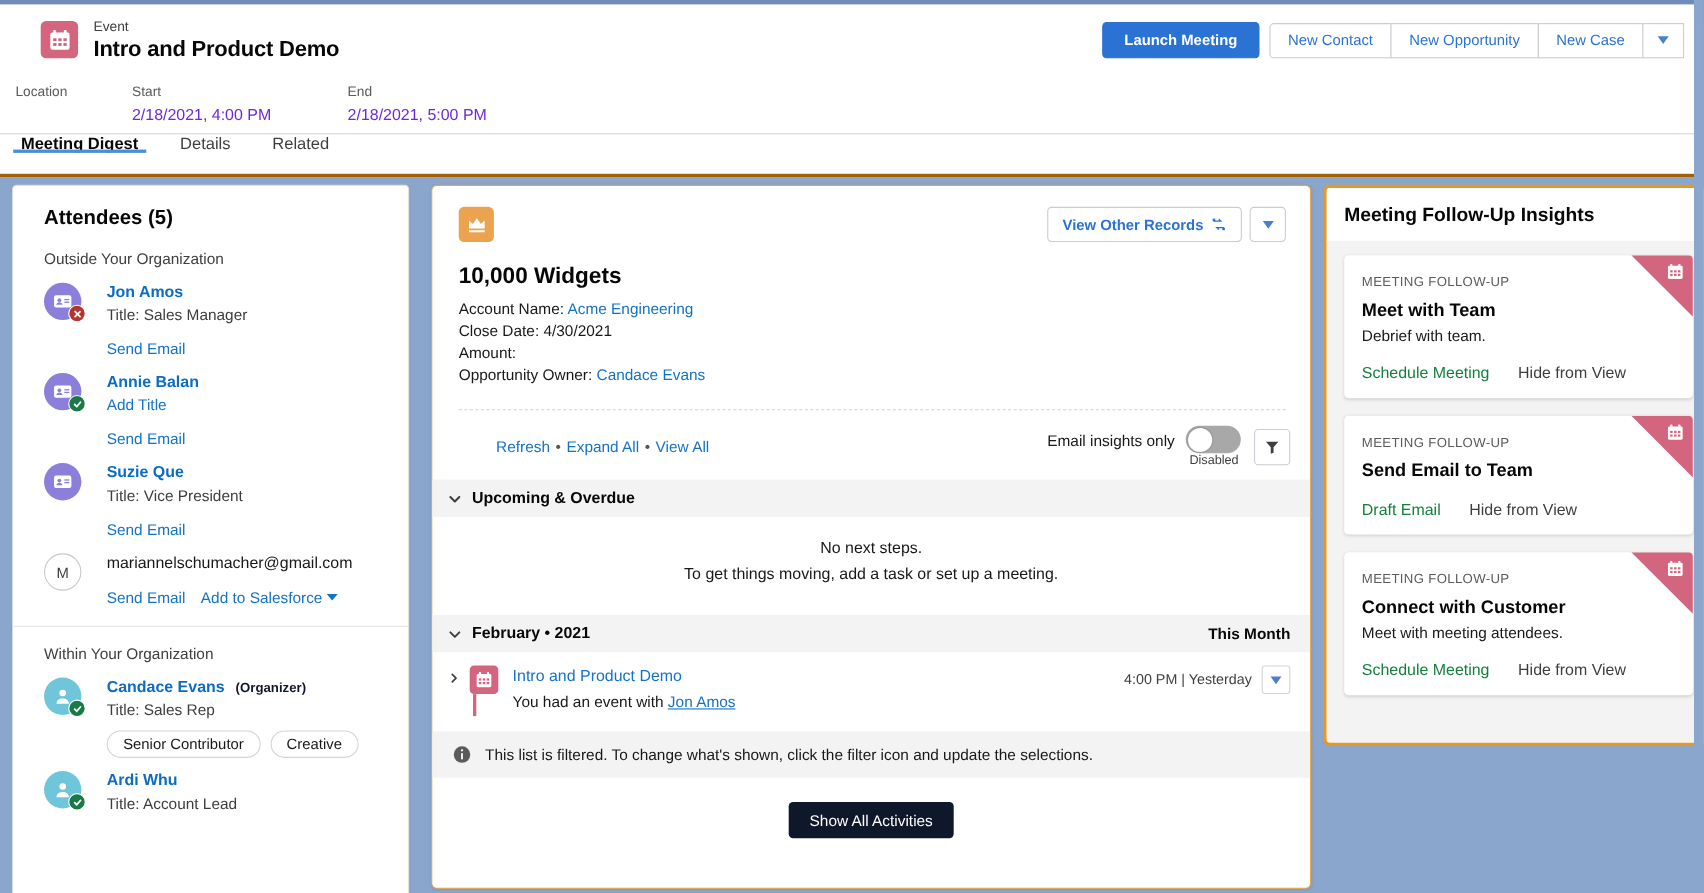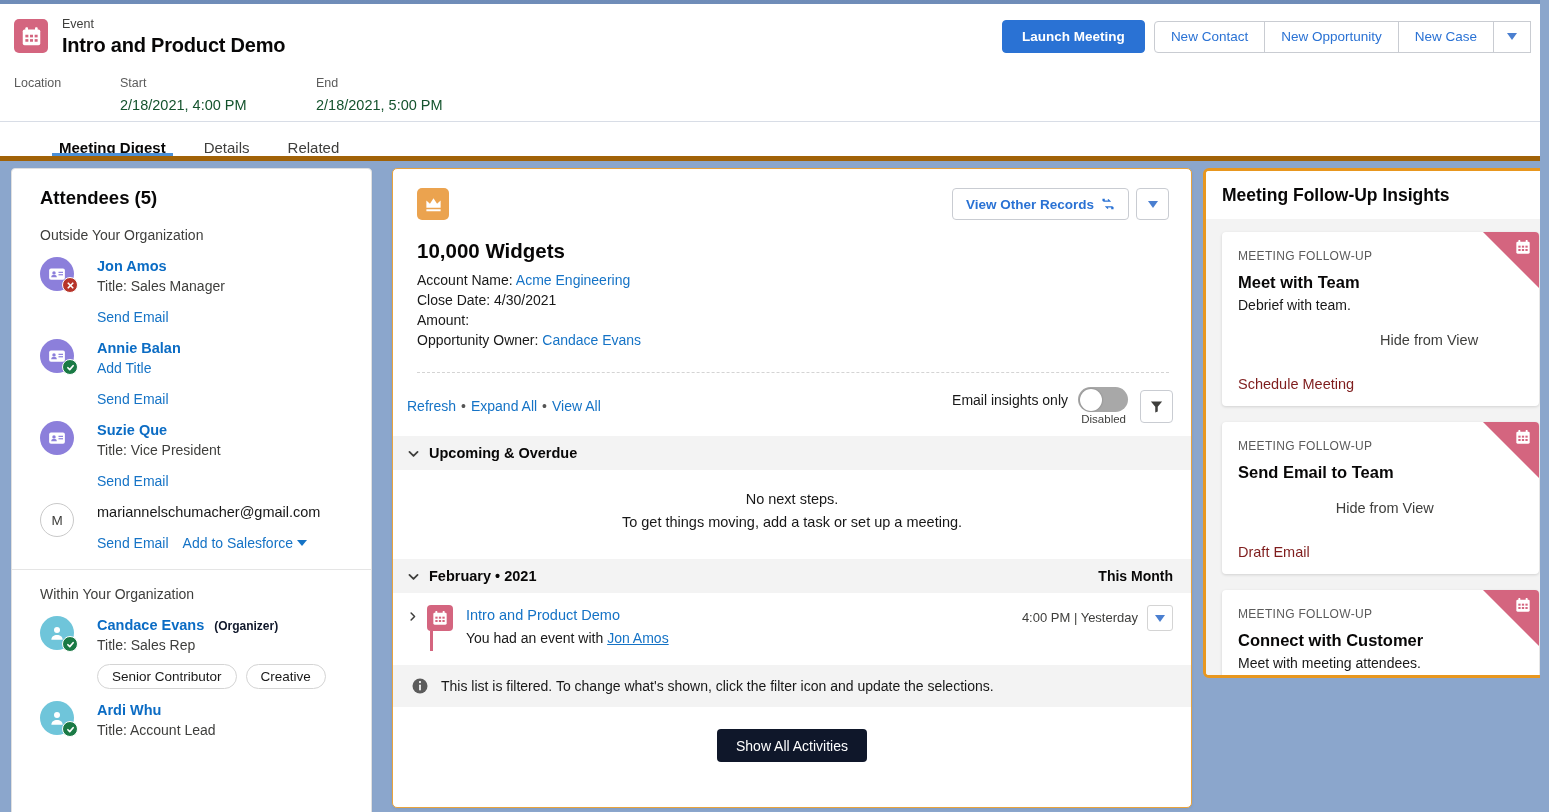--- a/index.html
+++ b/index.html
@@ -16,21 +16,21 @@
     z-index: 0;
   }
 
   .app { position: absolute; top: 0; left: 0; width: 1549px; height: 812px; z-index: 1; }
 
   
   .hdr {
     position: absolute; top: 4px; left: 0; width: 1540px; height: 118px;
     background: #fff; border-bottom: 1px solid #d8dde6;
   }
-  .hdr-top { display: flex; align-items: flex-start; padding: 12px 0 0 14px; height: 62px; }
+  .hdr-top { display: flex; align-items: flex-start; padding: 12px 0 0 14px; height: 62px; margin-left: 23px; }
   .ev-icon {
     width: 34px; height: 34px; border-radius: 5px; background: #d4657f;
     display: flex; align-items: center; justify-content: center; flex: none; margin-top: 3px;
   }
   .ev-icon svg { width: 21px; height: 21px; }
   .hdr-titles { margin-left: 14px; }
   .hdr-kicker { font-size: 12.5px; color: #3e3e3c; line-height: 16px; }
   .hdr-title { font-size: 20px; font-weight: bold; color: #080707; line-height: 26px; letter-spacing: -0.2px; }
 
   .hdr-actions { margin-left: auto; display: flex; align-items: center; padding-right: 9px; margin-top: 4px; }
@@ -45,26 +45,26 @@
   }
   .btn-grp { display: flex; }
   .btn-grp .btn { border-radius: 0; margin-left: -1px; }
   .btn-grp .btn:first-child { border-radius: 4px 0 0 4px; margin-left: 0; }
   .btn-caret { padding: 0; width: 38px; border-radius: 0 4px 4px 0; }
   .caret-dn { width: 0; height: 0; border-left: 5.5px solid transparent; border-right: 5.5px solid transparent; border-top: 7px solid #4a7fd0; }
 
   .hdr-fields { display: flex; padding: 8px 0 0 14px; }
   .fld { margin-right: 0; }
   .fld-lbl { font-size: 12.5px; color: #5b5b5b; line-height: 18px; }
-  .fld-val { font-size: 14.5px; color: #14532d; line-height: 22px; margin-top: 2px; }
+  .fld-val { font-size: 14.5px; color: #6d28d9; line-height: 22px; margin-top: 2px; }
   .fld-loc { width: 106px; }
   .fld-start { width: 196px; }
 
   
-  .tabs { position: absolute; top: 122px; left: 0; width: 1540px; height: 39px; background: #fff; border-bottom: 5px solid #a16207; display: flex; align-items: flex-end; padding-left: 40px; }
+  .tabs { position: absolute; top: 122px; left: 0; width: 1540px; height: 39px; background: #fff; border-bottom: 3px solid #a16207; display: flex; align-items: flex-start; }
   .tab { padding: 0 19px; display: flex; align-items: center; font-size: 15px; color: #3e3e3c; cursor: pointer; position: relative; }
   .tab.active { font-weight: bold; color: #080707; }
   .tab.active::after { content: ""; position: absolute; left: 12px; right: 12px; bottom: 0; height: 3px; background: #4a90d9; }
 
   
   .main { position: absolute; top: 161px; left: 0; width: 1489px; bottom: 0; display: flex; padding: 7px 0 0 11px; }
 
   .card-base { background: #fff; border: 1px solid #e0e0e0; border-radius: 4px; box-shadow: 0 1px 2px rgba(0,0,0,.06); }
 
   
@@ -110,21 +110,21 @@
   .btn-vor svg { width: 14px; height: 14px; }
   .btn-vor-caret { width: 33px; height: 32px; border: 1px solid #c9ccd2; border-radius: 4px; background: #fff; margin-left: 7px; display: flex; align-items: center; justify-content: center; cursor: pointer; }
   .opp-name { font-size: 20.5px; font-weight: bold; color: #080707; margin-top: 17px; line-height: 27px; }
   .opp-fields { margin-top: 6px; }
   .opp-f { font-size: 14px; color: #181818; line-height: 20px; }
   .opp-f a { color: #1573c6; text-decoration: none; cursor: pointer; }
 
   .divider { border-top: 1px dashed #d4d4d4; margin: 22px 0 0 0; }
 
   .act-bar { display: flex; align-items: center; padding: 14px 18px 0 14px; }
-  .act-links { font-size: 14px; color: #1573c6; }
+  .act-links { font-size: 14px; color: #1573c6; margin-left: 44px; }
   .act-links span.sep { color: #555; margin: 0 5px; }
   .act-links a { color: #1573c6; text-decoration: none; cursor: pointer; }
   .act-right { margin-left: auto; display: flex; align-items: center; gap: 12px; }
   .tgl-wrap { display: flex; flex-direction: column; align-items: flex-end; }
   .tgl-row { display: flex; align-items: center; gap: 10px; }
   .tgl-lbl { font-size: 14px; color: #181818; }
   .tgl { width: 50px; height: 25px; border-radius: 13px; background: #a8a8a8; position: relative; cursor: pointer; }
   .tgl-knob { position: absolute; left: 1.5px; top: 1.5px; width: 22px; height: 22px; border-radius: 50%; background: #fff; box-shadow: 0 0 2px rgba(0,0,0,.3); }
   .tgl-state { font-size: 11.5px; color: #3e3e3c; margin-top: 1px; margin-right: 2px; }
   .btn-filter { width: 33px; height: 33px; border: 1px solid #c9ccd2; border-radius: 4px; background: #fff; display: flex; align-items: center; justify-content: center; cursor: pointer; }
@@ -165,21 +165,21 @@
   .ins-hdr h2 { font-size: 17.5px; font-weight: bold; color: #080707; }
   .ins-body { background: #f3f3f3; padding: 13px 16px 16px 16px; height: 459px; }
   .ins-item { background: #fff; border-radius: 4px; box-shadow: 0 1px 3px rgba(0,0,0,.14); padding: 16px 16px 14px 16px; margin-bottom: 16px; position: relative; overflow: hidden; }
   .ins-corner { position: absolute; right: 0; top: 0; width: 56px; height: 56px; }
   .ins-corner .tri { position: absolute; right: 0; top: 0; width: 0; height: 0; border-top: 56px solid #d4657f; border-left: 56px solid transparent; }
   .ins-corner svg { position: absolute; right: 8px; top: 7px; width: 16px; height: 16px; }
   .ins-kick { font-size: 12px; color: #5b5b5b; letter-spacing: 0.3px; line-height: 16px; }
   .ins-title { font-size: 16.5px; font-weight: bold; color: #080707; margin-top: 7px; line-height: 22px; }
   .ins-desc { font-size: 14px; color: #181818; line-height: 20px; margin-top: 2px; }
   .ins-acts { display: flex; gap: 26px; margin-top: 17px; }
-  .ins-a1 { font-size: 14.5px; color: #7f1d1d; cursor: pointer; white-space: nowrap; margin-top: 44px; }
+  .ins-a1 { font-size: 14.5px; color: #15803d; cursor: pointer; white-space: nowrap; }
   .ins-a2 { font-size: 14.5px; color: #3e3e3c; cursor: pointer; white-space: nowrap; }
 
   .clip { position: absolute; top: 0; right: 0; width: 9px; height: 812px; background: #8ba6cc; z-index: 5; }
 </style>
 </head>
 <body>
 
 <div class="app">
 
   <div class="hdr">

